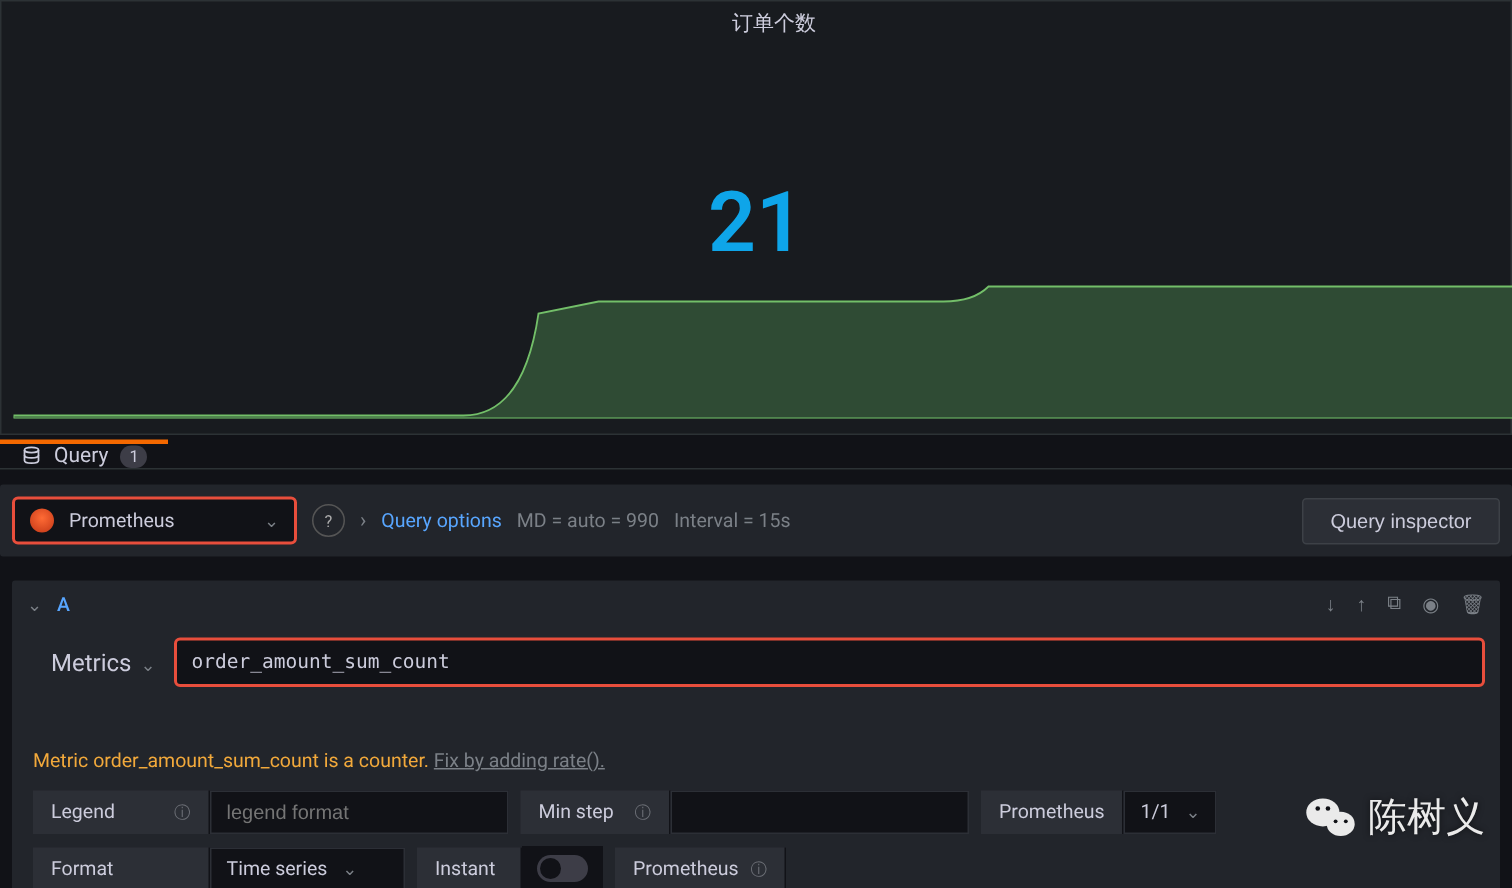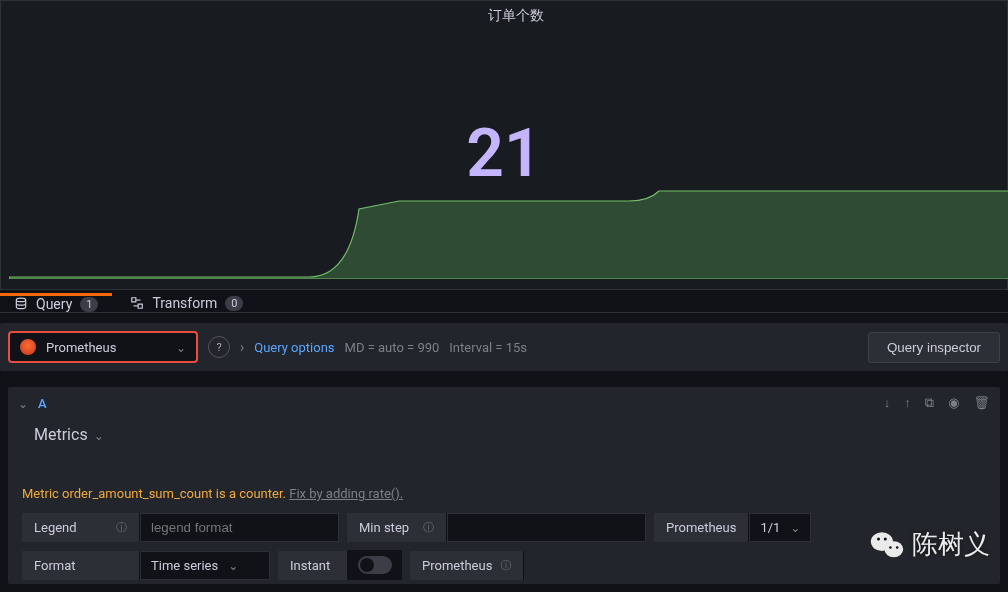--- a/index.html
+++ b/index.html
@@ -28,23 +28,23 @@
   text-align: center;
   color: #ccccdc;
   font-size: 14px;
   margin-left: 24px;
 }
 .big-value {
   position: absolute;
   top: 114px;
   left: 50%;
   transform: translateX(-50%);
-  font-size: 66px;
+  font-size: 56px;
   font-weight: 600;
-  color: #c4b5fd;
+  color: #0ea5e9;
   z-index: 5;
 }
 .chart-area {
   position: absolute;
   bottom: 10px;
   left: 8px;
   right: 2px;
   height: 120px;
 }
 .tabs-row {
@@ -267,32 +267,20 @@
     <span class="tab-icon">
       <svg width="14" height="14" viewBox="0 0 24 24" fill="none" stroke="#ccccdc" stroke-width="2">
           <ellipse cx="12" cy="5" rx="8" ry="3"></ellipse>
           <path d="M4 5v6c0 1.7 3.6 3 8 3s8-1.3 8-3V5"></path>
           <path d="M4 11v6c0 1.7 3.6 3 8 3s8-1.3 8-3v-6"></path>
         </svg>
     </span>
     <span>Query</span>
     <span class="count-badge">1</span>
   </div>
-  <div class="tab">
-    <span class="tab-icon">
-      <svg width="14" height="14" viewBox="0 0 24 24" fill="none" stroke="#ccccdc" stroke-width="2">
-          <path d="M3 3h7v7H3z"></path>
-          <path d="M14 14h7v7h-7z"></path>
-          <path d="M10 7h8"></path>
-          <path d="M14 17H6"></path>
-        </svg>
-    </span>
-    <span>Transform</span>
-    <span class="count-badge">0</span>
-  </div>
 </div>
 
 <div class="ds-row">
   <div class="ds-picker">
     <span class="ds-icon"></span>
     <span>Prometheus</span>
     <span class="chevron-down" style="margin-left:auto"></span>
   </div>
   <div class="help-circle">?</div>
   <span class="chevron-right"></span>
@@ -313,20 +301,21 @@
       <span>◉</span>
       <span>🗑</span>
     </div>
   </div>
 
   <div class="metrics-row">
     <span class="metrics-label">
       <span>Metrics</span>
       <span class="chevron-down"></span>
     </span>
+    <input class="metric-input" value="order_amount_sum_count" style="">
   </div>
 
   <div class="warning-row">
     <span class="warning-text">Metric order_amount_sum_count is a counter.</span>
     <span class="warning-link">Fix by adding rate().</span>
   </div>
 
   <div class="fields-row">
     <div class="field-label">
       <span>Legend</span>

